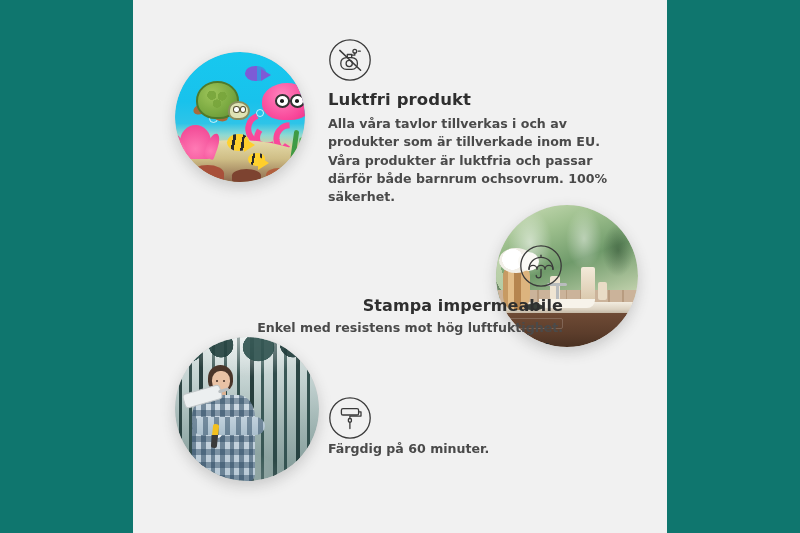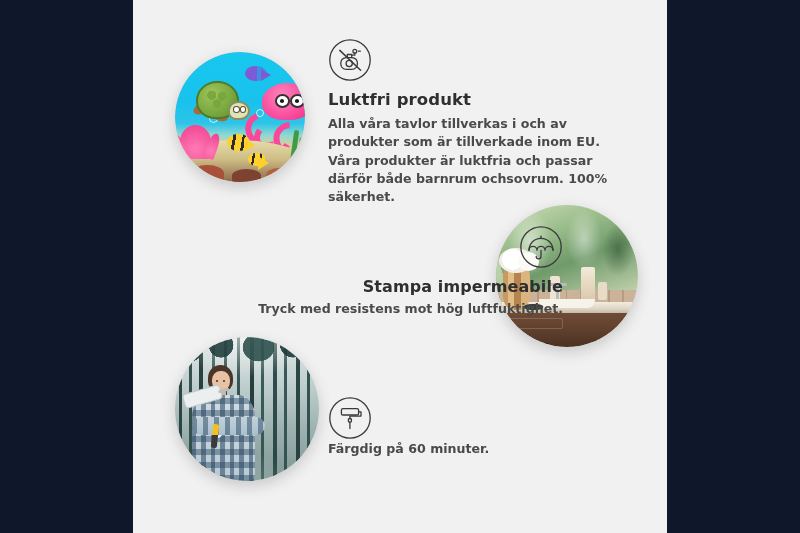--- a/index.html
+++ b/index.html
@@ -1,21 +1,21 @@
 <!DOCTYPE html>
 <html><head>
 <meta charset="utf-8">
 <style>
   html,body{margin:0;padding:0;}
   body{
     width:800px;height:533px;background:#ffffff;
     font-family:"DejaVu Sans","Liberation Sans",sans-serif;
     overflow:hidden;
   }
-  .stage{position:relative;width:800px;height:533px;background:#0f172a;}
+  .stage{position:relative;width:800px;height:533px;background:#0f766e;}
   .panel{
     position:absolute;left:133px;top:0;width:534px;height:533px;
     background:#f1f1f1;overflow:hidden;
   }
 
   
   .photo{
     position:absolute;border-radius:50%;overflow:hidden;
     box-shadow:0 5px 14px rgba(60,60,60,.22);
     background:#cfcfcf;
@@ -217,21 +217,21 @@
   .icon-wrap svg{display:block;width:44px;height:44px;}
   .feat h3{
     margin:8px 0 5px;font-size:16.5px;font-weight:700;color:#2f2f2f;
     letter-spacing:.1px;line-height:1.2;
   }
   .feat p{
     margin:0;font-size:12.6px;line-height:1.46;color:#4a4a4a;font-weight:700;
   }
 
   .f1{left:195px;top:38px;width:300px;}
-  .f2{left:85px;top:225px;width:345px;text-align:right;}
+  .f2{left:85px;top:244px;width:345px;text-align:right;}
   .f2 .icon-wrap{margin-left:auto;}
   .f2 h3{font-size:16px;margin-bottom:4px;}
   .f2 p{font-size:12.6px;}
   .f3{left:195px;top:396px;width:260px;}
   .f3 h3{font-size:16px;}
   .f3 p{font-size:12.6px;}
 </style>
 </head>
 <body>
 
@@ -331,21 +331,21 @@
       <div class="icon-wrap">
         <svg viewBox="0 0 44 44" fill="none" stroke="#3a3a3a" stroke-width="1.3" stroke-linecap="round" stroke-linejoin="round">
           <circle cx="22" cy="22" r="20.2"></circle>
           <path d="M10 25.3c0-6.6 5.4-12 12-12s12 5.4 12 12"></path>
           <path d="M10 25.3c0-2.2 1.8-4 4-4s4 1.8 4 4c0-2.2 1.8-4 4-4s4 1.8 4 4c0-2.2 1.8-4 4-4s4 1.8 4 4"></path>
           <path d="M22 13.3v-2.1"></path>
           <path d="M22 25.3v6.2a2.4 2.4 0 0 1-4.8 0"></path>
         </svg>
       </div>
       <h3>Stampa impermeabile</h3>
-      <p>Tryck med resistens mot hög luftfuktighet.</p>
+      <p>Enkel med resistens mot hög luftfuktighet.</p>
     </div>
 
     <div class="feat f3">
       <div class="icon-wrap">
         <svg viewBox="0 0 44 44" fill="none" stroke="#3a3a3a" stroke-width="1.3" stroke-linecap="round" stroke-linejoin="round">
           <circle cx="22" cy="22" r="20.2"></circle>
           <rect x="13.4" y="12.6" width="17.2" height="6.4" rx="1.6"></rect>
           <path d="M30.6 15.8h2.4v4.3H21.9v2.6"></path>
           <rect x="20.4" y="22.7" width="3" height="3.4" rx="0.8"></rect>
           <path d="M21.9 26.1v6.5"></path>

